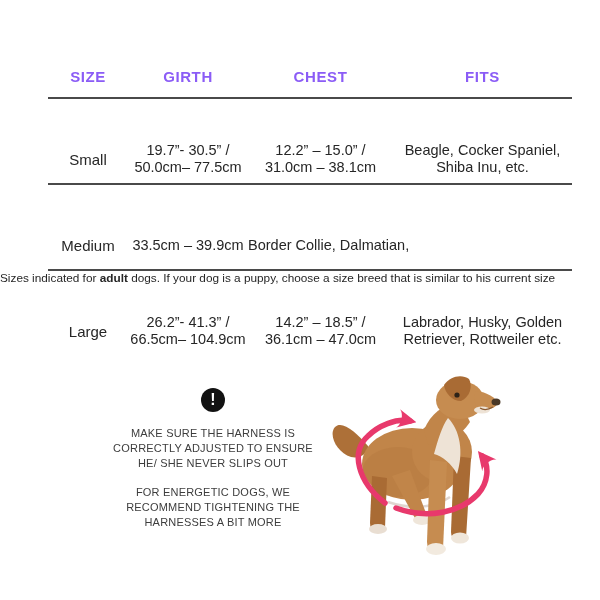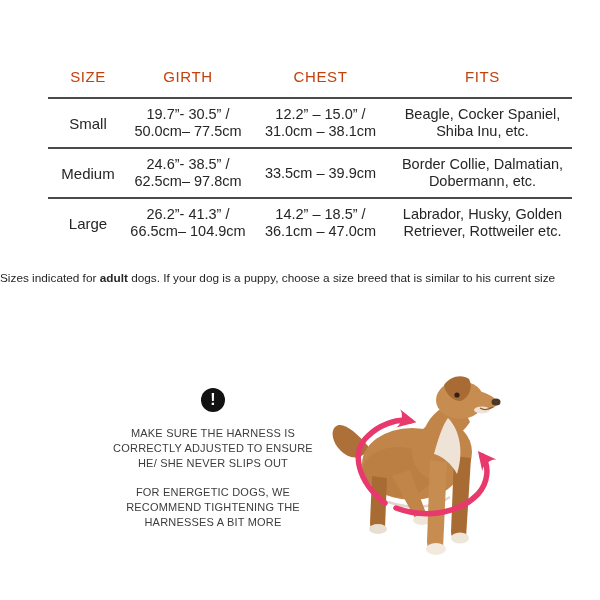--- a/index.html
+++ b/index.html
@@ -4,24 +4,24 @@
 <style>
   html,body{margin:0;padding:0;background:#ffffff;}
   .canvas{
     position:relative;width:600px;height:600px;background:#ffffff;overflow:hidden;
     font-family:"Liberation Sans","DejaVu Sans",sans-serif;color:#262626;
   }
   
   .size-table{position:absolute;left:48px;top:55px;width:524px;}
   .trow{display:grid;grid-template-columns:80px 120px 145px 179px;align-items:center;}
   .thead{height:42px;border-bottom:2px solid #4a4a4a;}
-  .tbody-row{height:48px;}
+  .tbody-row{height:48px;margin-top:36px;}
   .tbody-row.lined{border-bottom:2px solid #4a4a4a;}
   .hcell{
-    text-align:center;font-size:15px;font-weight:400;letter-spacing:.6px;color:#c2410c;
+    text-align:center;font-size:15px;font-weight:700;letter-spacing:.6px;color:#8b5cf6;
   }
   .cell{text-align:center;font-size:14.5px;line-height:17px;color:#262626;}
   .cell .ln{white-space:nowrap;text-align:center;}
   .size-label{font-size:15px;}
   
   .note{
     position:absolute;left:0;top:271px;width:501px;text-align:center;
     font-size:11.8px;color:#262626;white-space:nowrap;
   }
   .note b{font-weight:700;}
@@ -61,29 +61,24 @@
       </div>
       <div class="cell">
         <div class="ln">Beagle, Cocker Spaniel,</div>
         <div class="ln">Shiba Inu, etc.</div>
       </div>
     </div>
 
     <div class="trow tbody-row lined">
       <div class="cell size-label">Medium</div>
       <div class="cell">
-        <div class="ln">24.6”- 38.5” /</div>
-        <div class="ln">62.5cm– 97.8cm</div>
-      </div>
-      <div class="cell">
         <div class="ln">33.5cm – 39.9cm</div>
       </div>
       <div class="cell">
         <div class="ln">Border Collie, Dalmatian,</div>
-        <div class="ln">Dobermann, etc.</div>
       </div>
     </div>
 
     <div class="trow tbody-row">
       <div class="cell size-label">Large</div>
       <div class="cell">
         <div class="ln">26.2”- 41.3” /</div>
         <div class="ln">66.5cm– 104.9cm</div>
       </div>
       <div class="cell">

